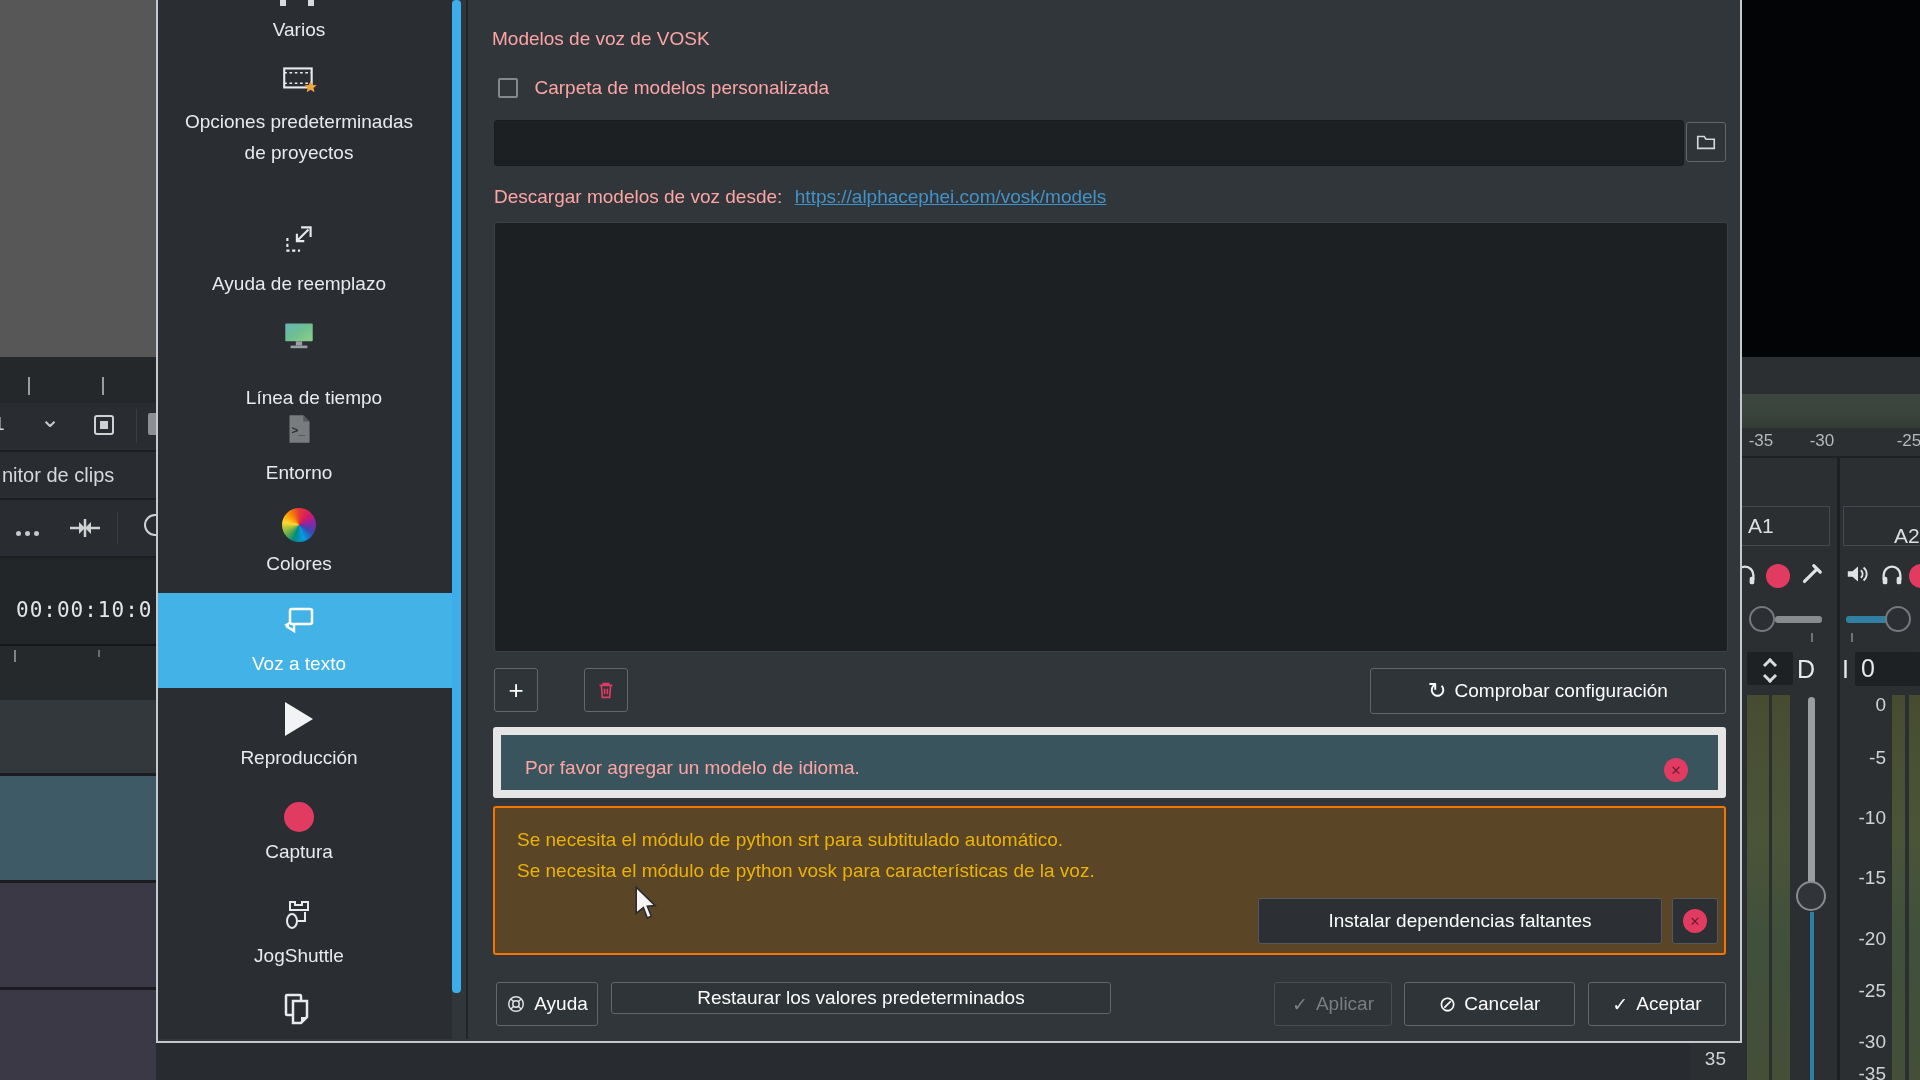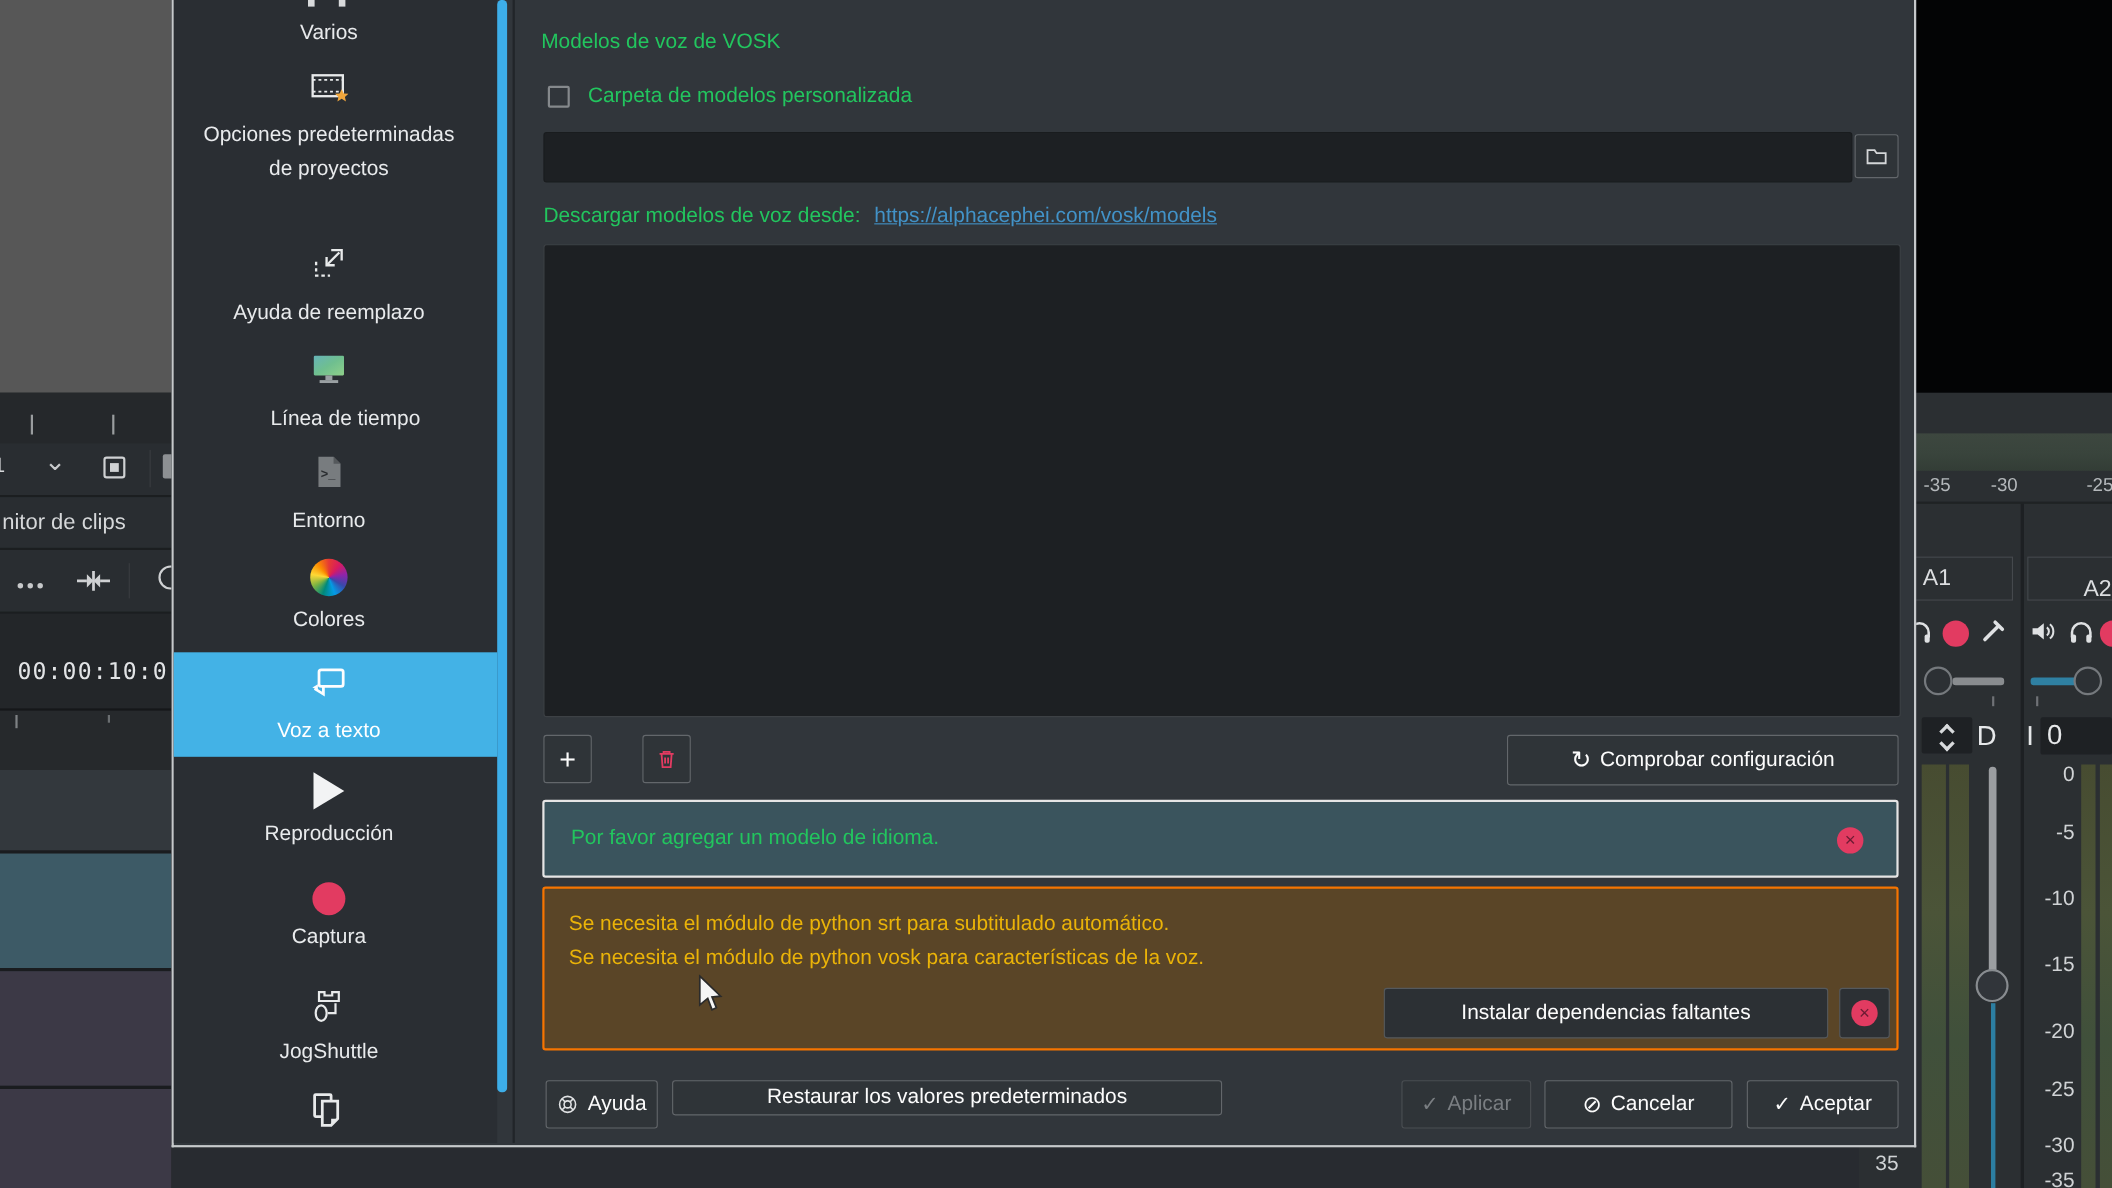--- a/index.html
+++ b/index.html
@@ -38,21 +38,21 @@
   
   #dialog{left:156px;top:0;width:1586px;height:1043px;background:#31363b;z-index:10;
     border:2px solid #c6c9cb;border-top:none;box-sizing:border-box;}
   #side{left:0;top:0;width:294px;height:1039px;background:#2a2e33;}
   .side-item{position:absolute;left:0;width:282px;text-align:center;cursor:default;}
   .si-label{font-size:19px;color:#e8eaec;line-height:31px;}
   .si-hl{left:0;top:593px;width:294px;height:95px;background:#43b2e6;}
   .scrollbar{left:294px;top:0;width:9px;height:993px;background:#3daee9;border-radius:4px;}
   .side-sep{left:308px;top:0;width:2px;height:1039px;background:#212529;}
   
-  .lbl{font-size:19px;color:#22c55e;}
+  .lbl{font-size:19px;color:#fca5a5;}
   .dlg-input{background:#1d2023;border:1px solid #191c1e;border-radius:3px;}
   .btn{position:absolute;background:#2f3438;border:1px solid #63676b;border-radius:3px;color:#fcfcfc;
     font-size:19px;display:flex;align-items:center;justify-content:center;gap:8px;box-sizing:border-box;cursor:pointer;}
   .btn.sq{width:44px;height:44px;}
   .btn.disabled{color:#7a7e82;border-color:#4a4e52;cursor:default;}
   .msg{position:absolute;box-sizing:border-box;border-radius:3px;}
   .closering{width:24px;height:24px;border-radius:50%;background:#e23b61;color:#6d1b33;font-size:13px;
     display:flex;align-items:center;justify-content:center;font-weight:bold;}
   .checkbox{width:20px;height:20px;border:2px solid #85898c;border-radius:2px;background:transparent;box-sizing:border-box;}
   a.link{color:#4292c7;text-decoration:underline;}
@@ -213,21 +213,21 @@
             <linearGradient id="tlg" x1="0" y1="0" x2="1" y2="1">
           <stop offset="0" stop-color="#66b3b8"></stop>
               <stop offset="0.5" stop-color="#6fbf8f"></stop>
               <stop offset="1" stop-color="#8fd08a"></stop>
         </linearGradient>
           </defs>
         <rect x="5" y="7" width="26" height="17" rx="1" fill="url(#tlg)"></rect>
         <rect x="15" y="24" width="6" height="4" fill="#9aa0a3"></rect>
         <rect x="10" y="28" width="16" height="2.5" fill="#9aa0a3"></rect>
       </svg>
-      <div class="si-label" style="margin-top:6px;padding-left:30px;">Línea de tiempo</div>
+      <div class="si-label" style="margin-top:24px;padding-left:30px;">Línea de tiempo</div>
     </div>
 
     <div class="side-item" style="top:410px;">
       <svg width="38" height="38" viewBox="0 0 36 36">
         <path d="M9 5 h13 l6 6 v20 h-19 z" fill="#787c7f"></path>
         <path d="M22 5 l6 6 h-6 z" fill="#55595c"></path>
         <text x="11" y="23" font-size="11" font-weight="bold" fill="#2a2d30">&gt;_</text>
       </svg>
       <div class="si-label" style="margin-top:5px;">Entorno</div>
     </div>
@@ -306,21 +306,21 @@
     <svg width="22" height="22" viewBox="0 0 24 24">
       <path d="M5 7 h14 M9 7 v-2 h6 v2 M7 7 l1 13 h8 l1 -13 M10.5 10.5 v6 M13.5 10.5 v6" fill="none" stroke="#e23b61" stroke-width="1.8"></path>
     </svg>
   </div>
 
   <div class="btn" style="left:1212px;top:668px;width:356px;height:46px;">
     <span style="font-size:22px;">↻</span>
     <span>Comprobar configuración</span>
   </div>
 
-  <div class="msg" style="left:335px;top:727px;width:1233px;height:71px;background:#3a545d;border:2px solid #e5e5e5;">
+  <div class="msg" style="left:335px;top:727px;width:1233px;height:71px;background:#3a545d;border:8px solid #e5e5e5;">
     <span class="lbl" style="position:absolute;left:24px;top:22px;">Por favor agregar un modelo de idioma.</span>
     <span class="closering" style="position:absolute;right:30px;top:23px;">
       <span>✕</span>
     </span>
   </div>
 
   <div class="msg" style="left:335px;top:806px;width:1233px;height:149px;background:#5a4527;border:2px solid #f67400;">
     <div style="position:absolute;left:22px;top:16px;font-size:19px;line-height:31px;color:#eab308;">
       <div>Se necesita el módulo de python srt para subtitulado automático.</div>
       <div>Se necesita el módulo de python vosk para características de la voz.</div>

